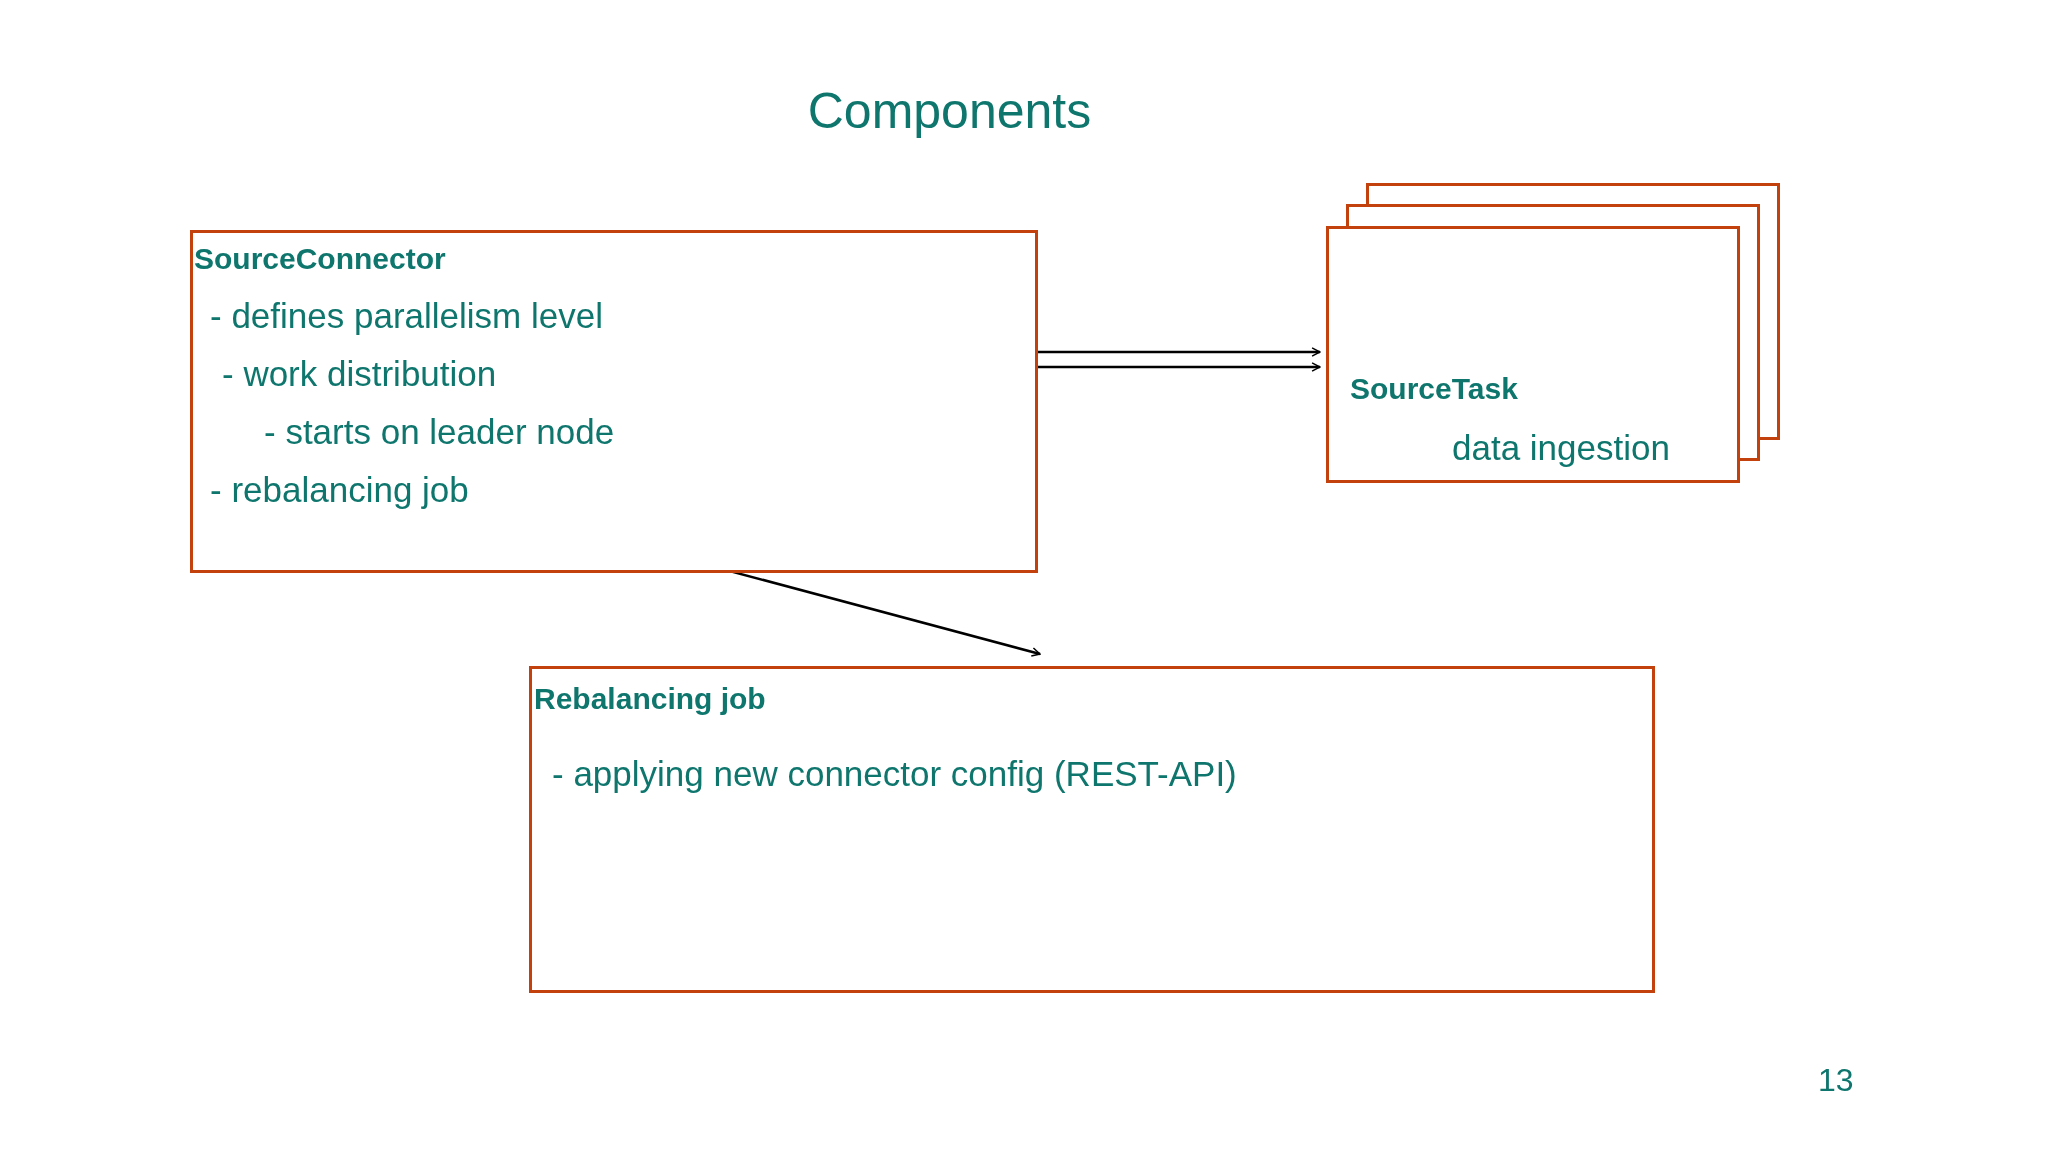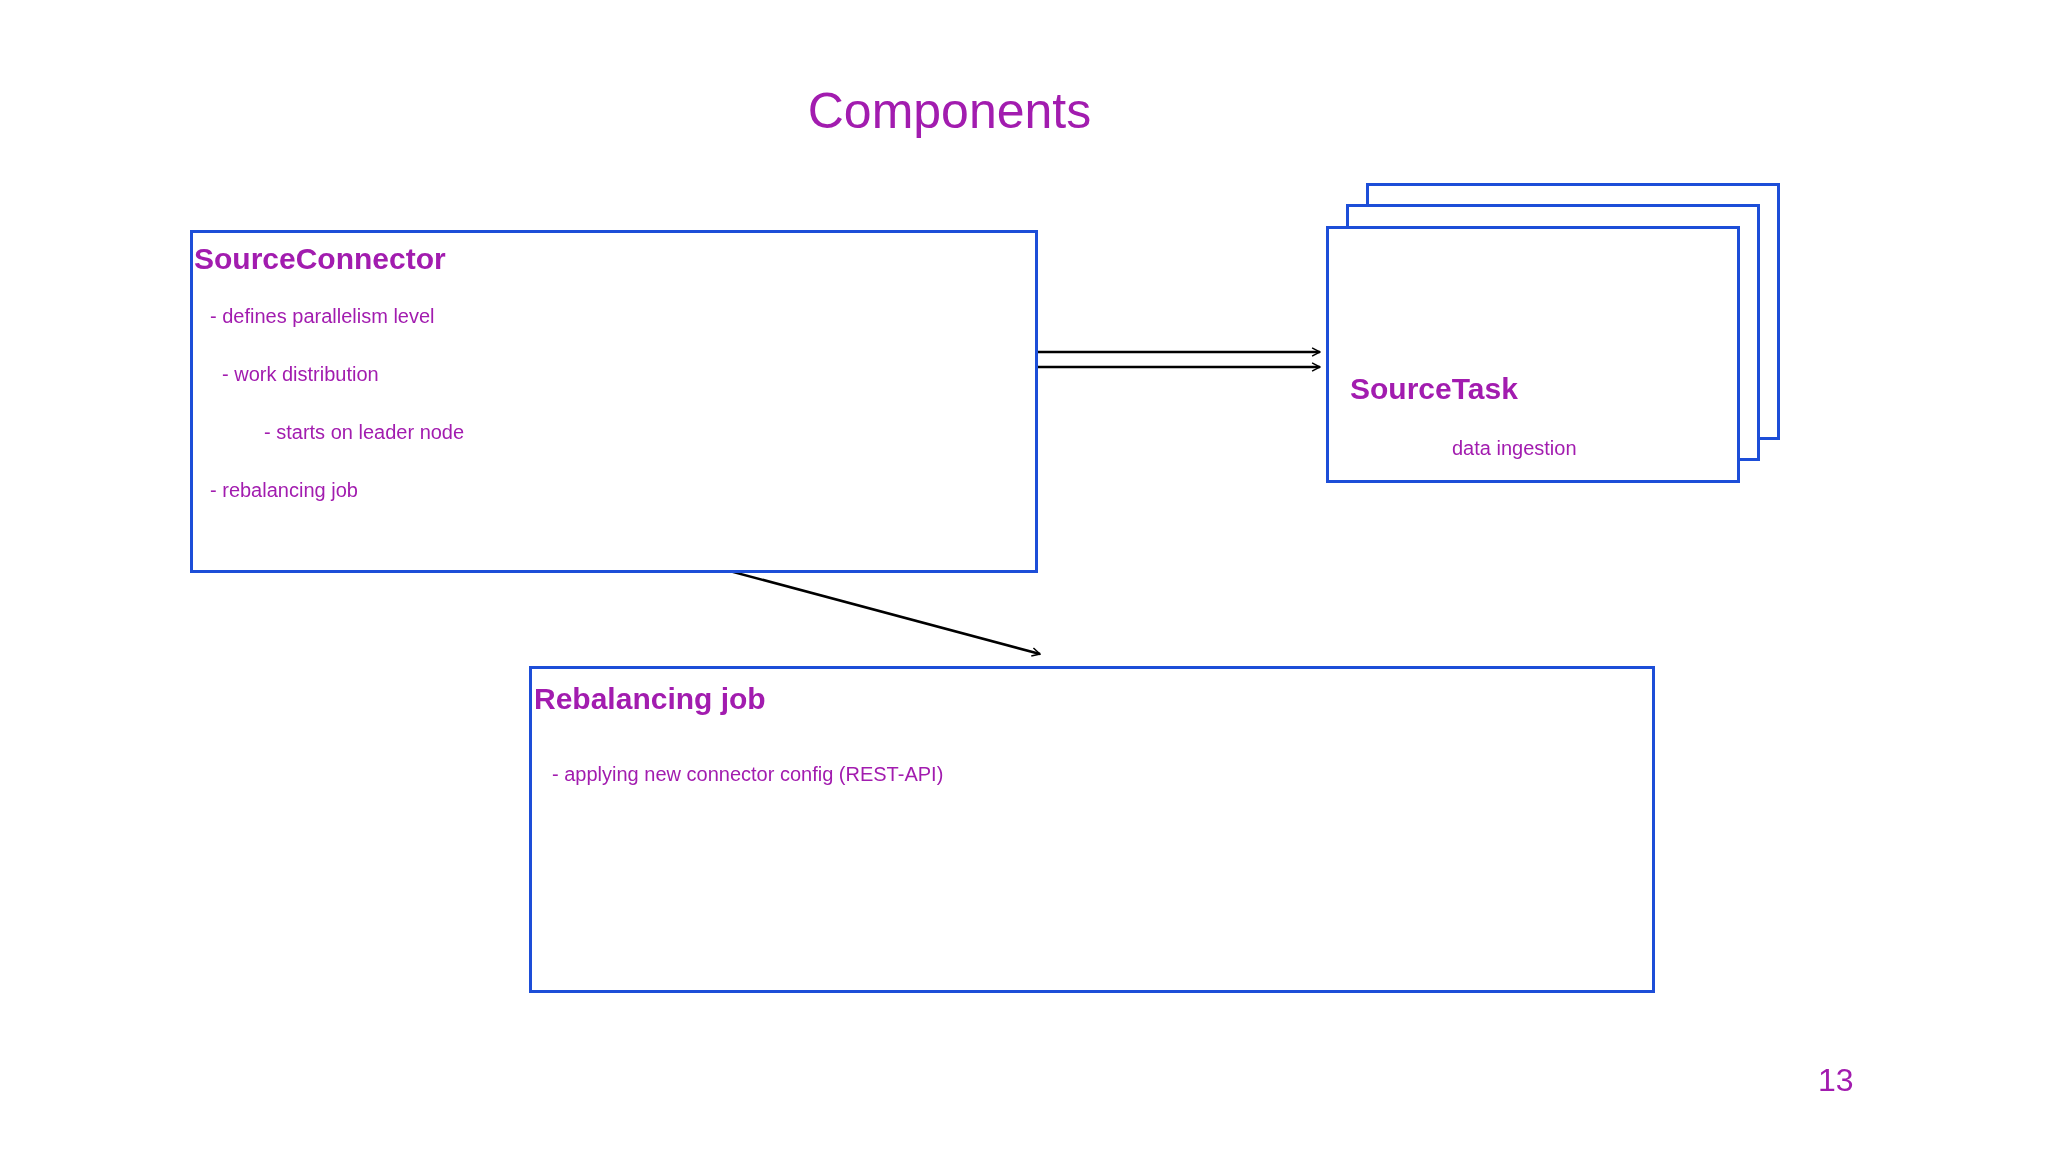--- a/index.html
+++ b/index.html
@@ -6,50 +6,50 @@
     margin: 0;
     padding: 0;
     background: #ffffff;
   }
   .slide {
     position: relative;
     width: 1899px;
     height: 1152px;
     background: #ffffff;
     font-family: "Liberation Sans", sans-serif;
-    color: #a21caf;
+    color: #0f766e;
     overflow: hidden;
   }
   .slide-title {
     position: absolute;
     top: 86px;
     left: 0;
     width: 100%;
     text-align: center;
     font-size: 50px;
     line-height: 1;
     font-weight: 400;
   }
   .box {
     position: absolute;
     background: #ffffff;
-    border: 3px solid #1d4ed8;
+    border: 3px solid #c2410c;
     box-sizing: border-box;
     text-align: center;
   }
   .box-title {
     position: absolute;
     font-size: 30px;
     line-height: 30px;
     font-weight: 700;
     white-space: nowrap;
   }
   .box-item {
     position: absolute;
-    font-size: 20px;
+    font-size: 35px;
     line-height: 30px;
     font-weight: 400;
     white-space: nowrap;
   }
   
   .source-connector {
     left: 190px; top: 230px;
     width: 848px; height: 343px;
   }
   .sc-title { left: 1px; top: 11px; }

